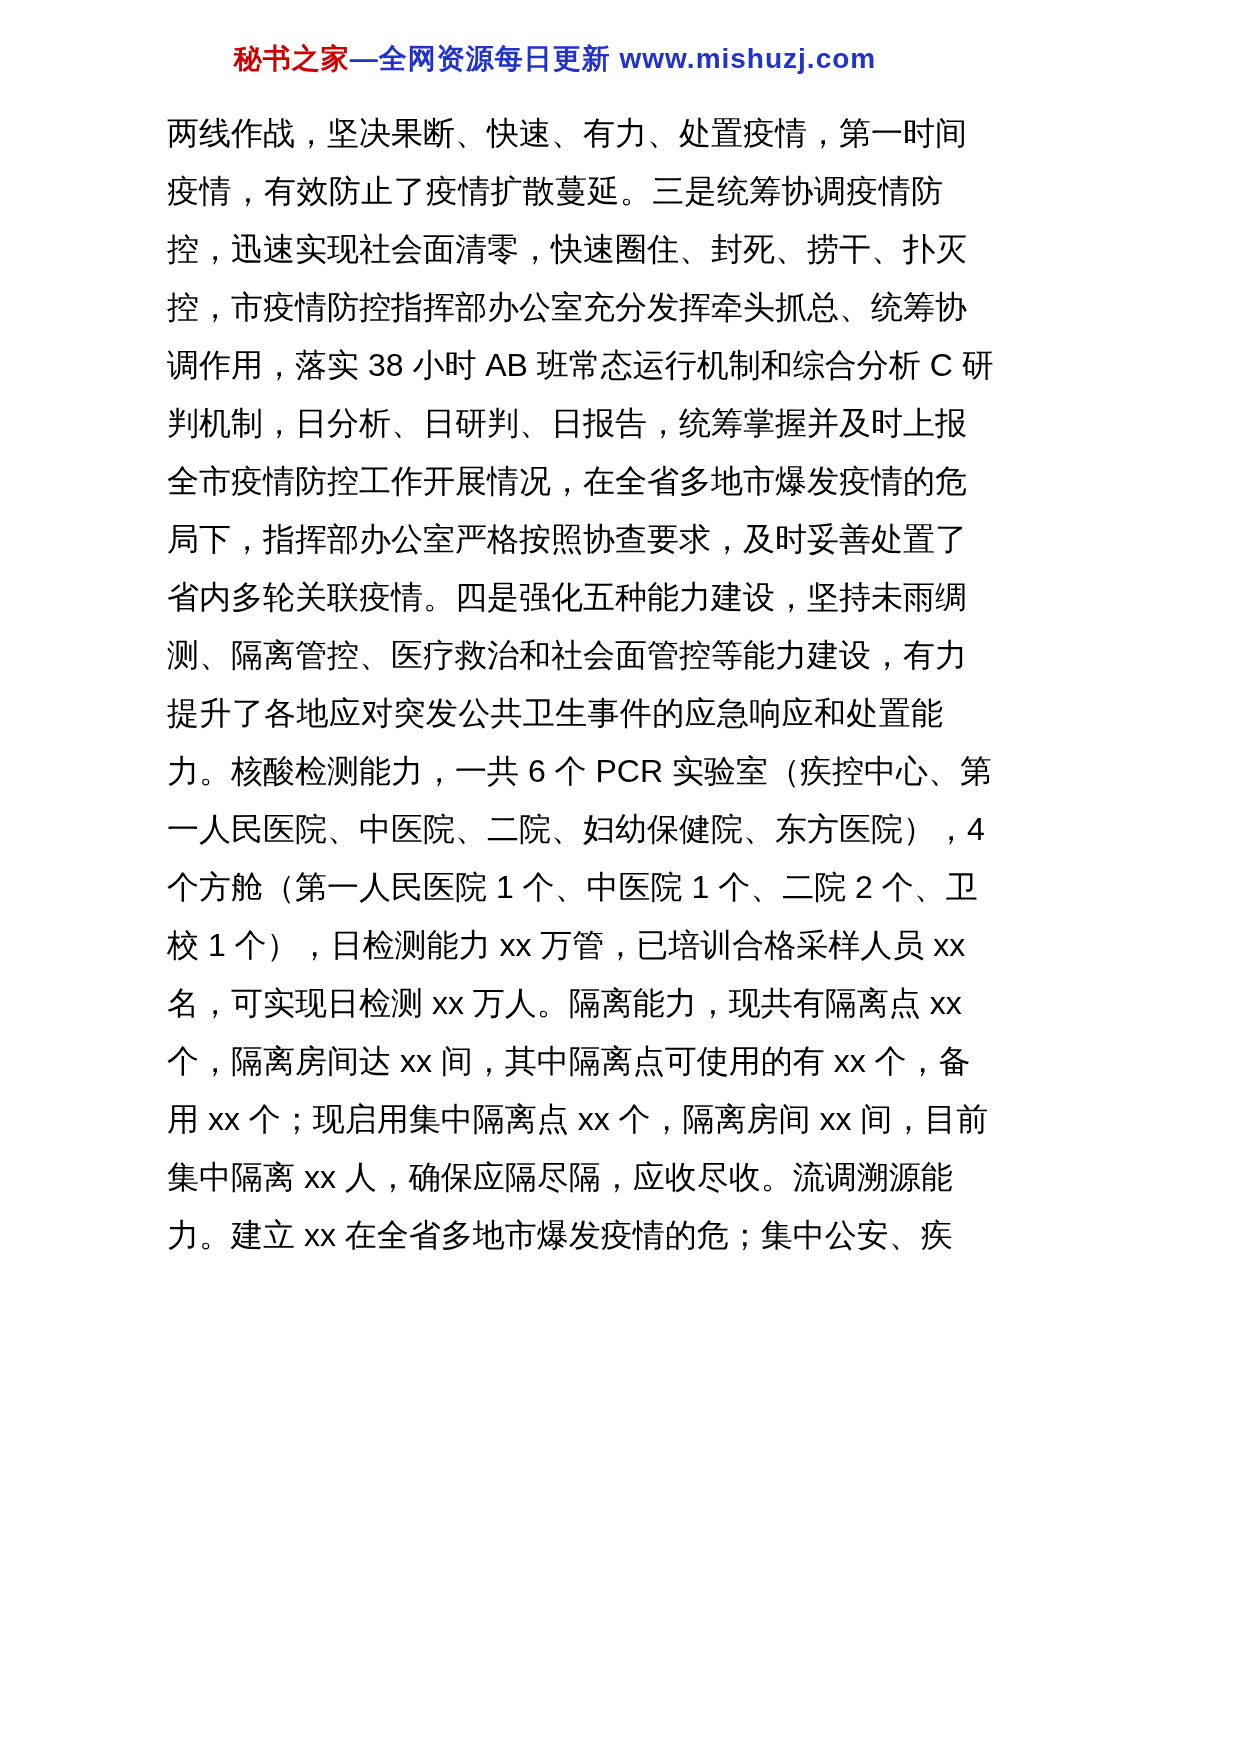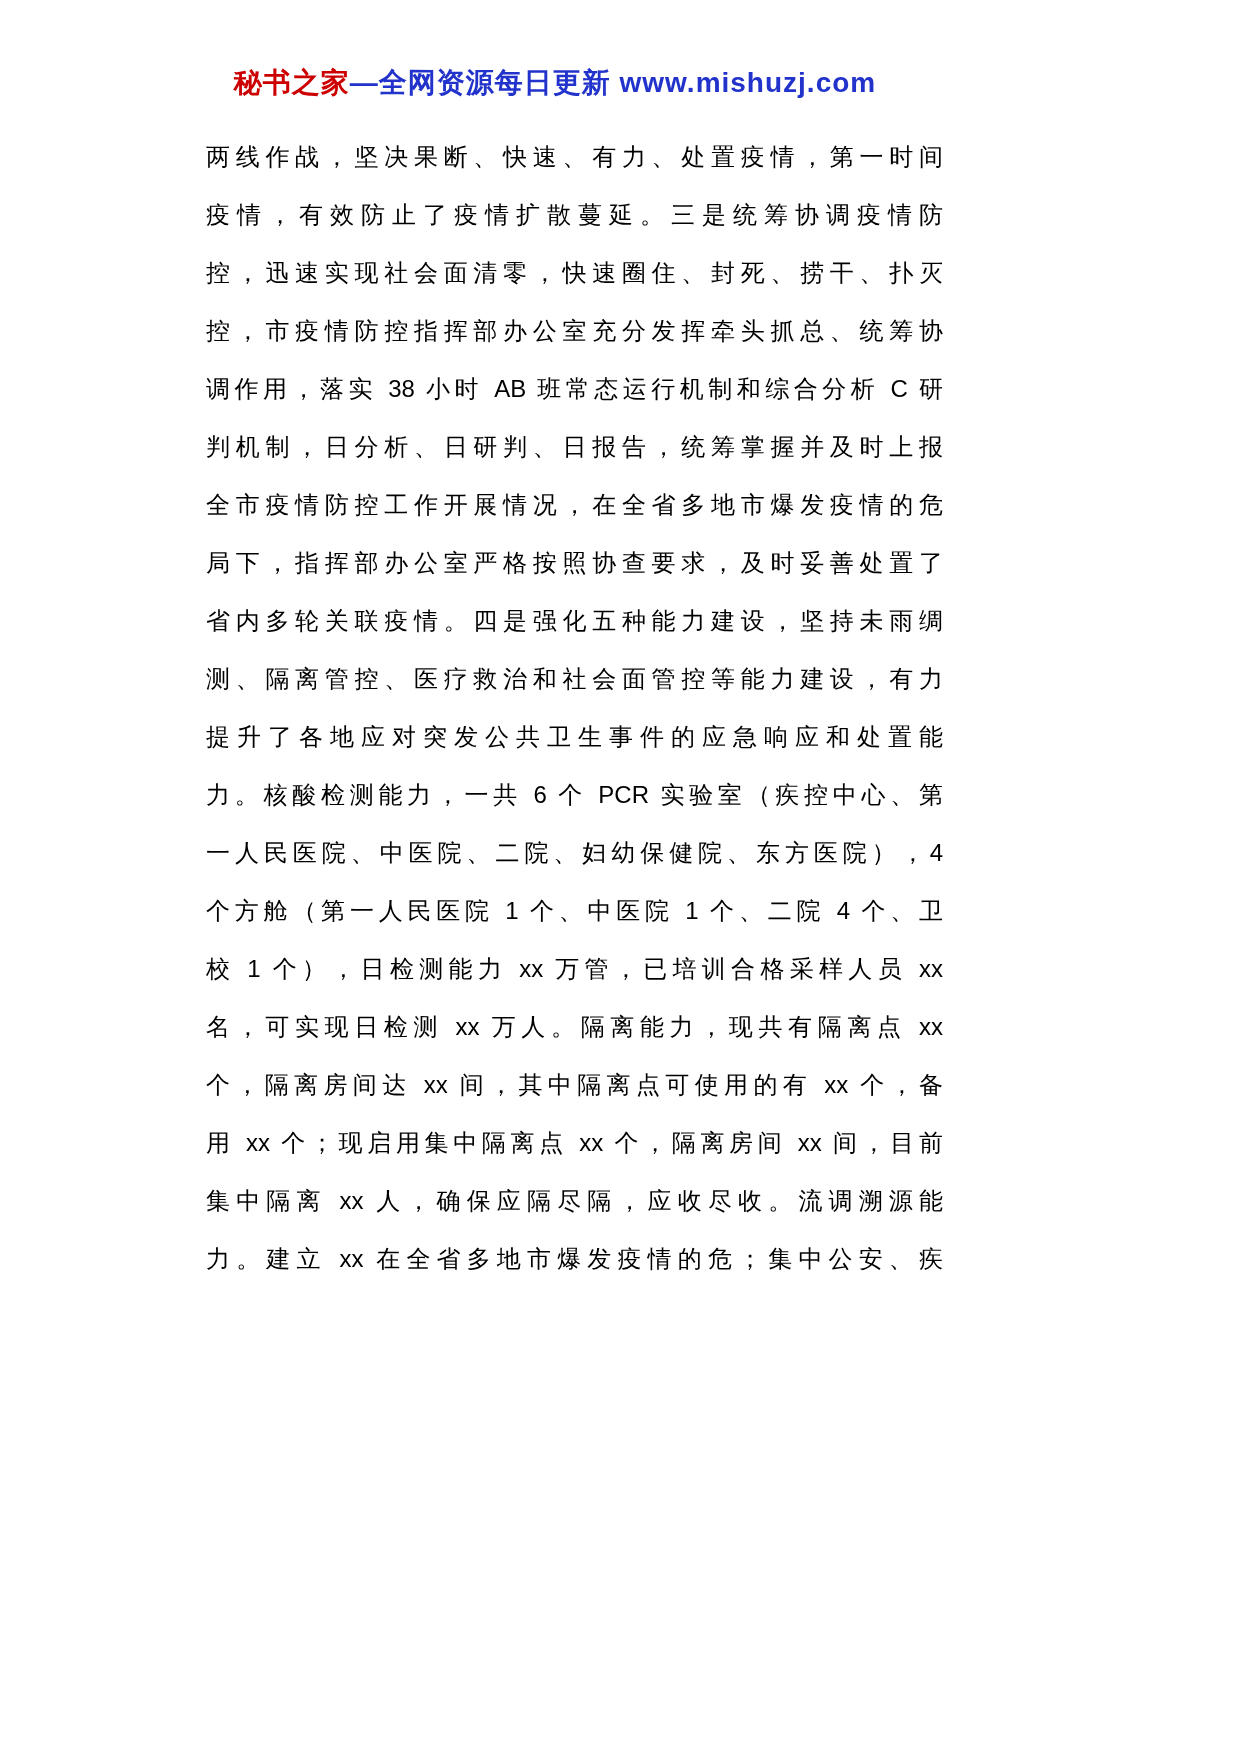--- a/index.html
+++ b/index.html
@@ -13,42 +13,41 @@
     height: 1754px;
     background: #ffffff;
     overflow: hidden;
     font-family: "Liberation Sans", "DejaVu Sans", sans-serif;
   }
   .content {
     margin-left: 167px;
     width: 776px;
   }
   .page-header {
-    padding-top: 64px;
+    padding-top: 40px;
     text-align: center;
     font-size: 28px;
     font-weight: bold;
     white-space: nowrap;
     letter-spacing: 1px;
   }
   .site-name {
     color: #cc0000;
   }
   .tagline {
     color: #2233cc;
   }
   .site-url {
     color: #2233cc;
   }
   .body-text {
     margin-top: 26px;
     color: #000000;
-    font-size: 24px;
+    font-size: 32px;
     line-height: 58px;
-    margin-left: 39px;
   }
   .body-line {
     height: 58px;
     text-align: justify;
     text-align-last: justify;
     text-justify: inter-character;
     white-space: nowrap;
   }
 </style>
 </head>
@@ -66,21 +65,21 @@
         <div class="body-line">控，市疫情防控指挥部办公室充分发挥牵头抓总、统筹协</div>
         <div class="body-line">调作用，落实 38 小时 AB 班常态运行机制和综合分析 C 研</div>
         <div class="body-line">判机制，日分析、日研判、日报告，统筹掌握并及时上报</div>
         <div class="body-line">全市疫情防控工作开展情况，在全省多地市爆发疫情的危</div>
         <div class="body-line">局下，指挥部办公室严格按照协查要求，及时妥善处置了</div>
         <div class="body-line">省内多轮关联疫情。四是强化五种能力建设，坚持未雨绸</div>
         <div class="body-line">测、隔离管控、医疗救治和社会面管控等能力建设，有力</div>
         <div class="body-line">提升了各地应对突发公共卫生事件的应急响应和处置能</div>
         <div class="body-line">力。核酸检测能力，一共 6 个 PCR 实验室（疾控中心、第</div>
         <div class="body-line">一人民医院、中医院、二院、妇幼保健院、东方医院），4</div>
-        <div class="body-line">个方舱（第一人民医院 1 个、中医院 1 个、二院 4 个、卫</div>
+        <div class="body-line">个方舱（第一人民医院 1 个、中医院 1 个、二院 2 个、卫</div>
         <div class="body-line">校 1 个），日检测能力 xx 万管，已培训合格采样人员 xx</div>
         <div class="body-line">名，可实现日检测 xx 万人。隔离能力，现共有隔离点 xx</div>
         <div class="body-line">个，隔离房间达 xx 间，其中隔离点可使用的有 xx 个，备</div>
         <div class="body-line">用 xx 个；现启用集中隔离点 xx 个，隔离房间 xx 间，目前</div>
         <div class="body-line">集中隔离 xx 人，确保应隔尽隔，应收尽收。流调溯源能</div>
         <div class="body-line">力。建立 xx 在全省多地市爆发疫情的危；集中公安、疾</div>
       </div>
   </div>
 </div>
 

